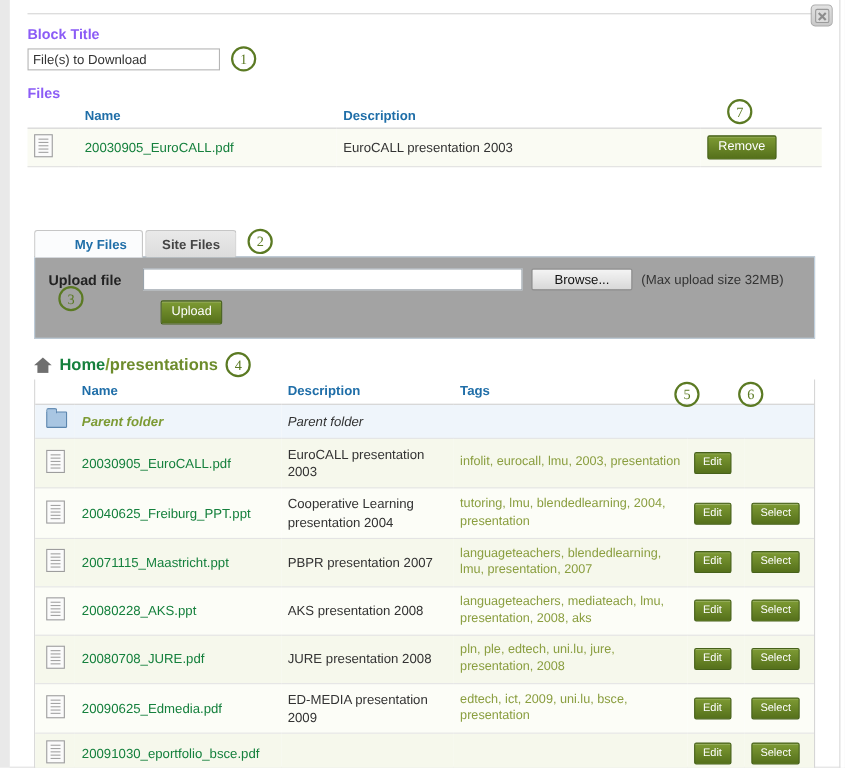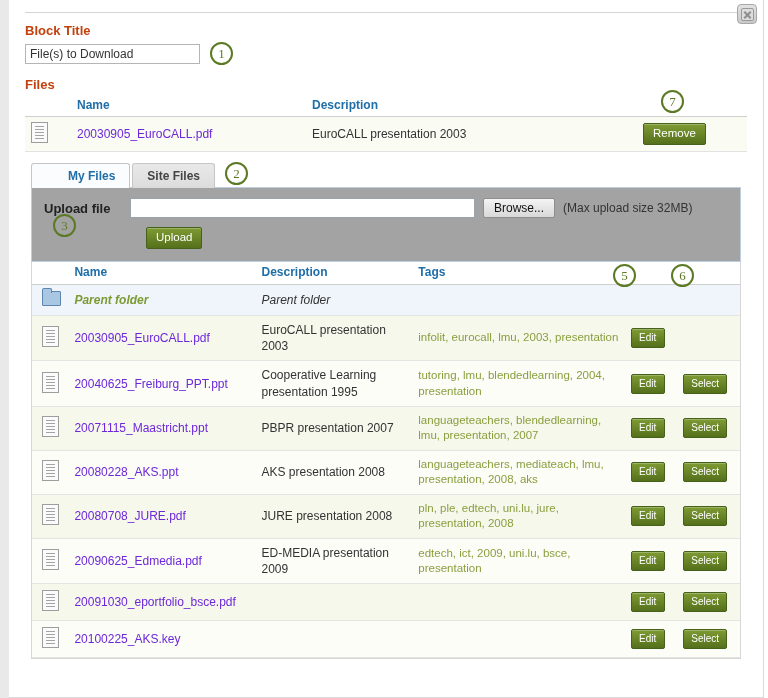--- a/index.html
+++ b/index.html
@@ -52,21 +52,21 @@
   #close-btn .glyph:after  { transform: rotate(-45deg); }
 
   h1.title {
     font-size: 17px; font-weight: bold; color: #1f6ea8;
     margin: 0 0 7px 0; padding: 0 0 0 1px;
     letter-spacing: 0px;
   }
   .rule { height: 1px; background: #d5d5d5; margin: 0 0 10px 0; }
 
   h2.sec {
-    font-size: 13px; font-weight: bold; color: #c2410c;
+    font-size: 13px; font-weight: bold; color: #8b5cf6;
     margin: 0 0 4px 0;
   }
   .field-row { display: flex; align-items: center; gap: 10px; margin-bottom: 12px; }
   input.text {
     width: 175px; height: 20px;
     border: 1px solid #b5b5b5;
     padding: 2px 4px; font-size: 12px; color: #333;
     font-family: "Liberation Sans", sans-serif;
     background: #fff;
   }
@@ -104,21 +104,21 @@
     display: inline-block; width: 19px; height: 15px;
     background: #a9c6e2; border: 1px solid #5c86ae; border-radius: 1px;
     position: relative;
   }
   .foldericon:before {
     content:""; position:absolute; left:-1px; top:-4px; width:8px; height:4px;
     background:#a9c6e2; border:1px solid #5c86ae; border-bottom:none;
     border-radius:2px 2px 0 0;
   }
 
-  a.flink { color: #6d28d9; text-decoration: none; text-align: right; }
+  a.flink { color: #15803d; text-decoration: none; text-align: right; }
   .tags { color: #8a9e3f; font-size: 11.5px; line-height: 1.35; }
   .desc { color: #333; font-size: 12px; line-height: 1.35; }
 
   
   .btn {
     display: inline-block;
     background: linear-gradient(#7e9b34, #55701b);
     border: 1px solid #46611a;
     color: #ffffff; font-size: 11.5px;
     padding: 3px 9px 4px 9px; border-radius: 2px;
@@ -131,37 +131,37 @@
 
   
   .tabs { display: flex; align-items: flex-end; margin: 10px 0 0 6px; gap: 0; position: relative; }
   .tab {
     font-size: 12px; font-weight: bold; padding: 5px 14px 5px 14px;
     border: 1px solid #c6c6c6; border-bottom: none;
     border-radius: 3px 3px 0 0; cursor: pointer; margin-right: 2px;
     position: relative; top: 1px;
   }
   .tab.active { background: #fbfcfd; color: #1f6ea8; border-color: #c6c6c6; padding-left: 36px; }
-  .tab.inactive { background: linear-gradient(#e9e9e9,#dcdcdc); color: #444; }
+  .tab.inactive { background: linear-gradient(#e9e9e9,#dcdcdc); color: #444; margin-top: 46px; }
 
   
   .panel {
     border: 1px solid #bfcfdd; background: #a3a3a3;
     padding: 10px 12px 12px 12px; margin: 0 6px 0 6px;
   }
   .upload-row { display: flex; align-items: center; gap: 8px; }
   .upload-label { font-weight: bold; font-size: 13px; color: #222; width: 78px; }
   input.file {
     flex: 1 1 auto; height: 20px; border: 1px solid #9aa3ab;
     background: #ffffff; max-width: 345px;
   }
   .browse {
     background: linear-gradient(#f4f4f4,#d8d8d8);
     border: 1px solid #8e8e8e; border-radius: 2px;
-    padding: 2px 10px; font-size: 12px; color: #111; cursor: pointer;
+    padding: 2px 20px; font-size: 12px; color: #111; cursor: pointer;
   }
   .maxsize { font-size: 12px; color: #333; }
   .upload-btn-row { margin: 9px 0 0 86px; padding-left: 16px; }
 
   
   .crumb { display: flex; align-items: center; gap: 7px; margin: 12px 0 2px 6px; }
   .home-icon {
     width: 16px; height: 14px; position: relative; display:inline-block;
   }
   .home-icon:before {
@@ -264,20 +264,27 @@
         </div>
         <div class="upload-btn-row">
           <span class="btn">Upload</span>
         </div>
       </div>
 
       <div style="position:relative; height:0;">
         <div class="callout abs" style="left:28px; top:-48px;">3</div>
       </div>
 
+      <div class="crumb">
+        <span class="home-icon"></span>
+        <span class="crumb-text">
+          <a class="flink" href="#" style="font-weight:bold;">Home</a><span class="sep">/</span><span class="cur">presentations</span>
+        </span>
+        <span class="callout">4</span>
+      </div>
 
       <div class="marker-wrap">
         <div class="callout abs" style="right:111px; top:2px;">5</div>
         <div class="callout abs" style="right:53px; top:2px;">6</div>
 
         <div class="browse-wrap">
           <table class="brw-table">
             <thead>
               <tr>
                 <th class="col-icon"></th>
@@ -302,21 +309,21 @@
                   <td class="col-icon"><span class="fileicon"><i></i></span></td>
                   <td class="col-name"><a class="flink" href="#">20030905_EuroCALL.pdf</a></td>
                   <td class="col-desc desc">EuroCALL presentation 2003</td>
                   <td class="col-tags tags">infolit, eurocall, lmu, 2003, presentation</td>
                   <td class="col-edit"><span class="btn small">Edit</span></td>
                   <td class="col-sel"></td>
                 </tr>
                 <tr class="even">
                   <td class="col-icon"><span class="fileicon"><i></i></span></td>
                   <td class="col-name"><a class="flink" href="#">20040625_Freiburg_PPT.ppt</a></td>
-                  <td class="col-desc desc">Cooperative Learning presentation 1995</td>
+                  <td class="col-desc desc">Cooperative Learning presentation 2004</td>
                   <td class="col-tags tags">tutoring, lmu, blendedlearning, 2004, presentation</td>
                   <td class="col-edit"><span class="btn small">Edit</span></td>
                   <td class="col-sel"><span class="btn small">Select</span></td>
                 </tr>
                 <tr class="odd">
                   <td class="col-icon"><span class="fileicon"><i></i></span></td>
                   <td class="col-name"><a class="flink" href="#">20071115_Maastricht.ppt</a></td>
                   <td class="col-desc desc">PBPR presentation 2007</td>
                   <td class="col-tags tags">languageteachers, blendedlearning, lmu, presentation, 2007</td>
                   <td class="col-edit"><span class="btn small">Edit</span></td>

